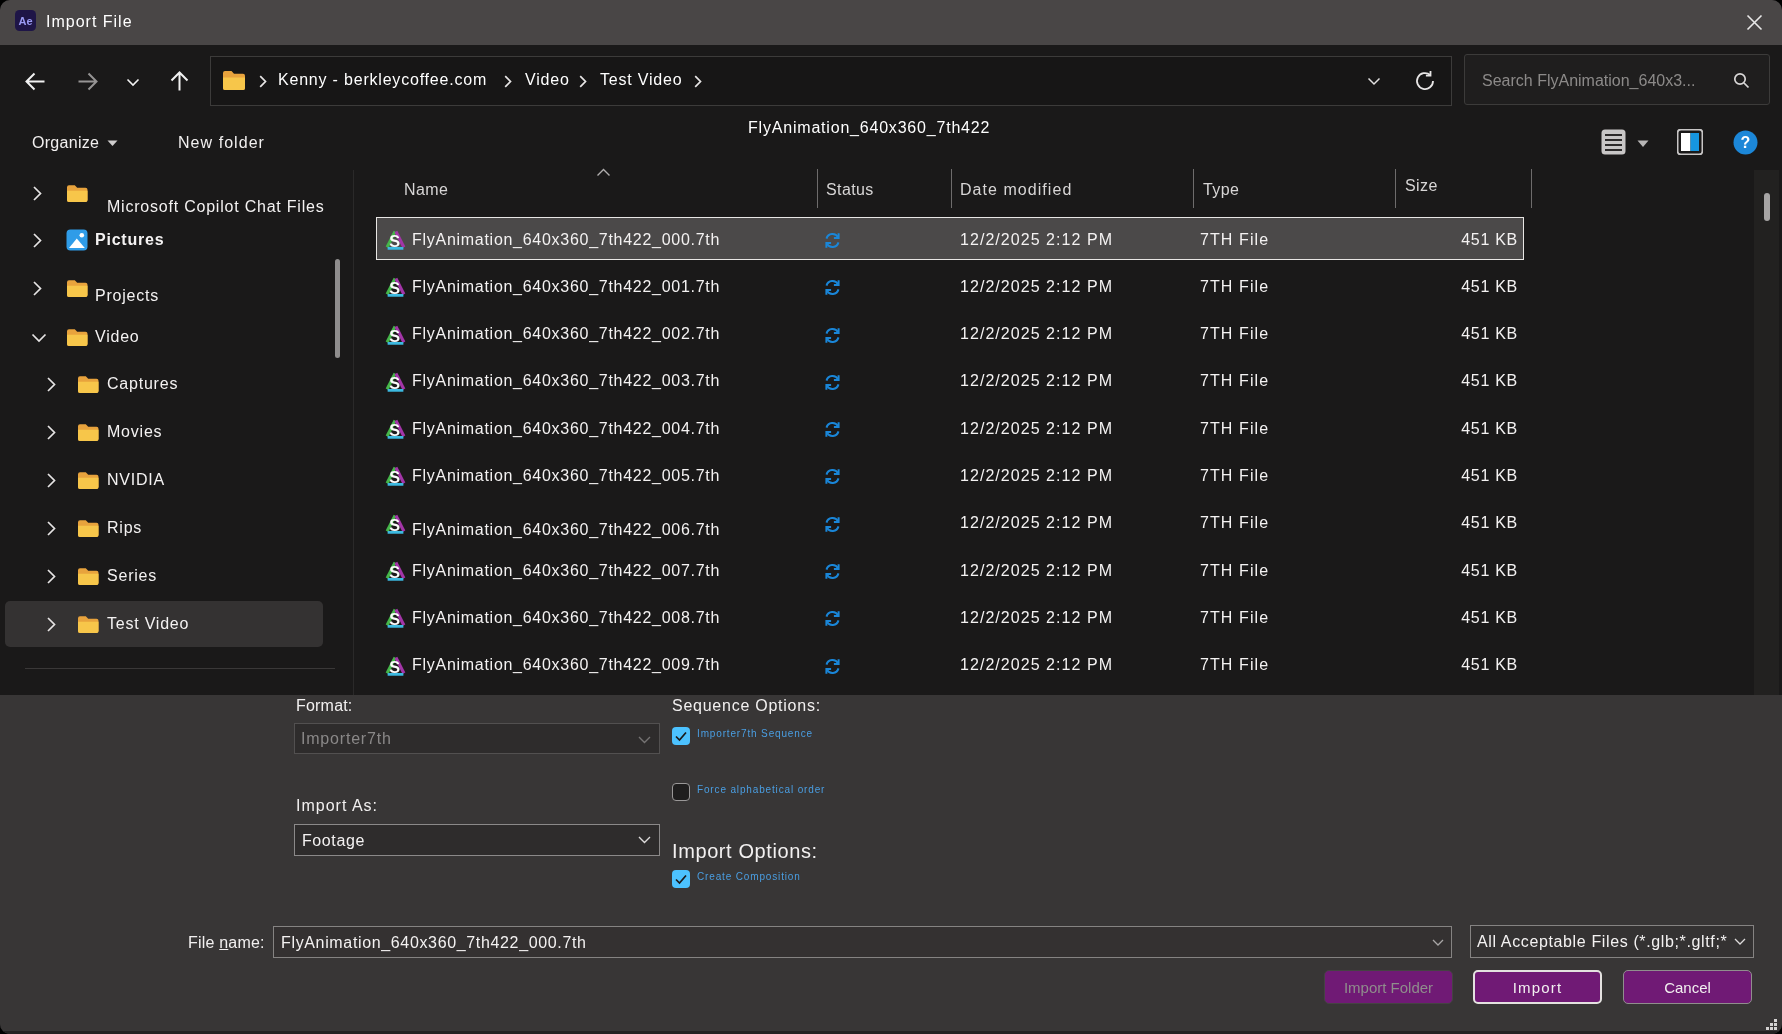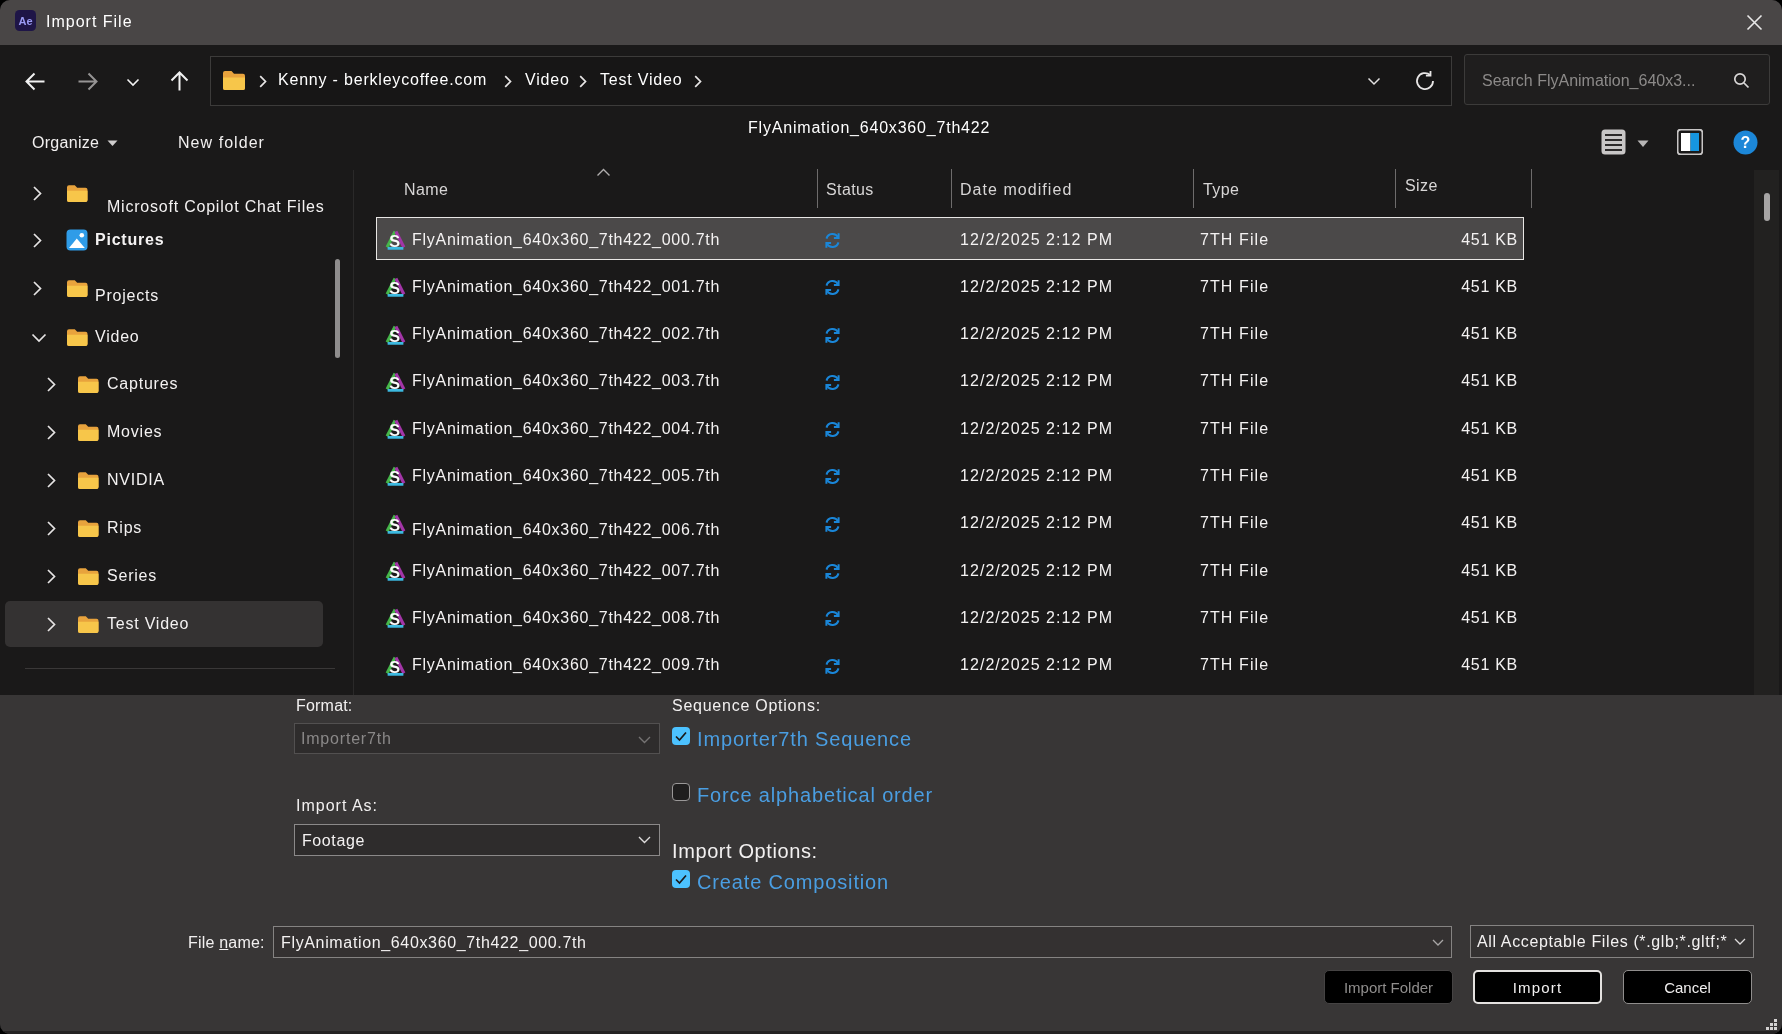--- a/index.html
+++ b/index.html
@@ -13,23 +13,23 @@
   .navbar { left:0; top:45px; width:1782px; height:70px; background:#1a1919; }
   .crumbbox { left:210px; top:56px; width:1242px; height:50px;
     border:1px solid #3c3b3a; background:#171616; }
   .searchbox { left:1464px; top:54px; width:306px; height:51px;
     border:1px solid #3c3b3a; background:#1f1e1e; border-radius:3px;}
   .crumb-txt { color:#fff; font-size:16px; letter-spacing:0.8px; }
   .toolbar-txt { color:#f2f0f0; font-size:16px; letter-spacing:0.3px; }
   .hdr-txt { color:#d8d6d6; font-size:16px; letter-spacing:0.4px; }
   .cell-txt { color:#f4f2f2; font-size:16px; letter-spacing:0.72px; white-space:nowrap; }
   .sidebar-txt { color:#f4f2f2; font-size:16px; letter-spacing:0.78px; white-space:nowrap; }
-  .bluelab { color:#4a9ee2; font-size:20px; letter-spacing:0.85px; }
+  .bluelab { color:#4a9ee2; font-size:10px; letter-spacing:0.85px; }
   .panel { left:0; top:695px; width:1782px; height:339px; background:#383636; }
-  .btn { position:absolute; background:#000000; border-radius:5px;
+  .btn { position:absolute; background:#701a75; border-radius:5px;
     display:flex; align-items:center; justify-content:center;
     font-size:15px; color:#f2f0f0; }
   .cb { position:absolute; width:18px; height:18px; border-radius:4px; }
   .cb.on { background:#4cc2ff; }
   .cb.off { background:#1f1e1e; border:1px solid #9a9898; }
   .vscroll { position:absolute; background:#8f8d8d; border-radius:3px; }
   svg { display:block; }
 </style>
 </head>
 <body>

